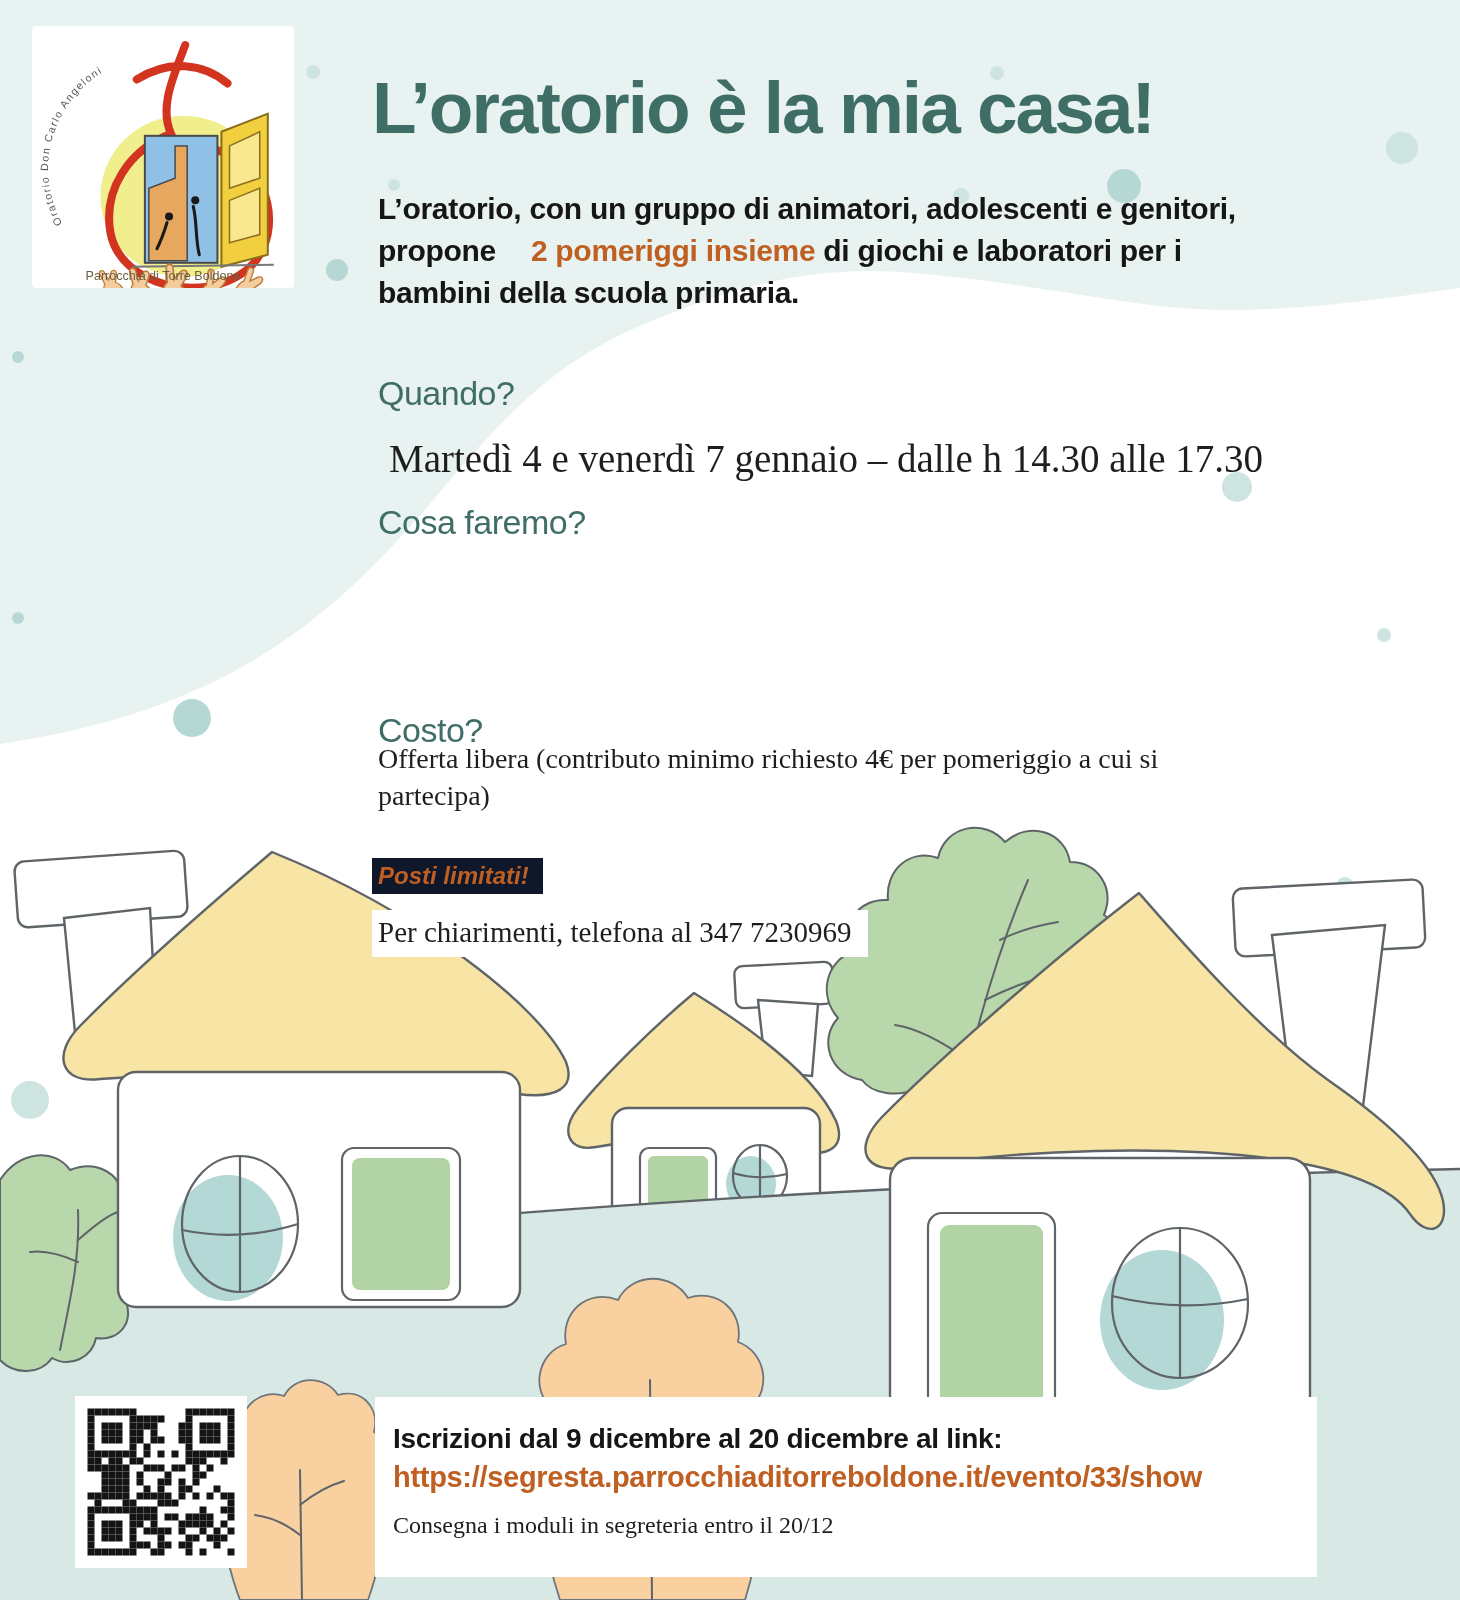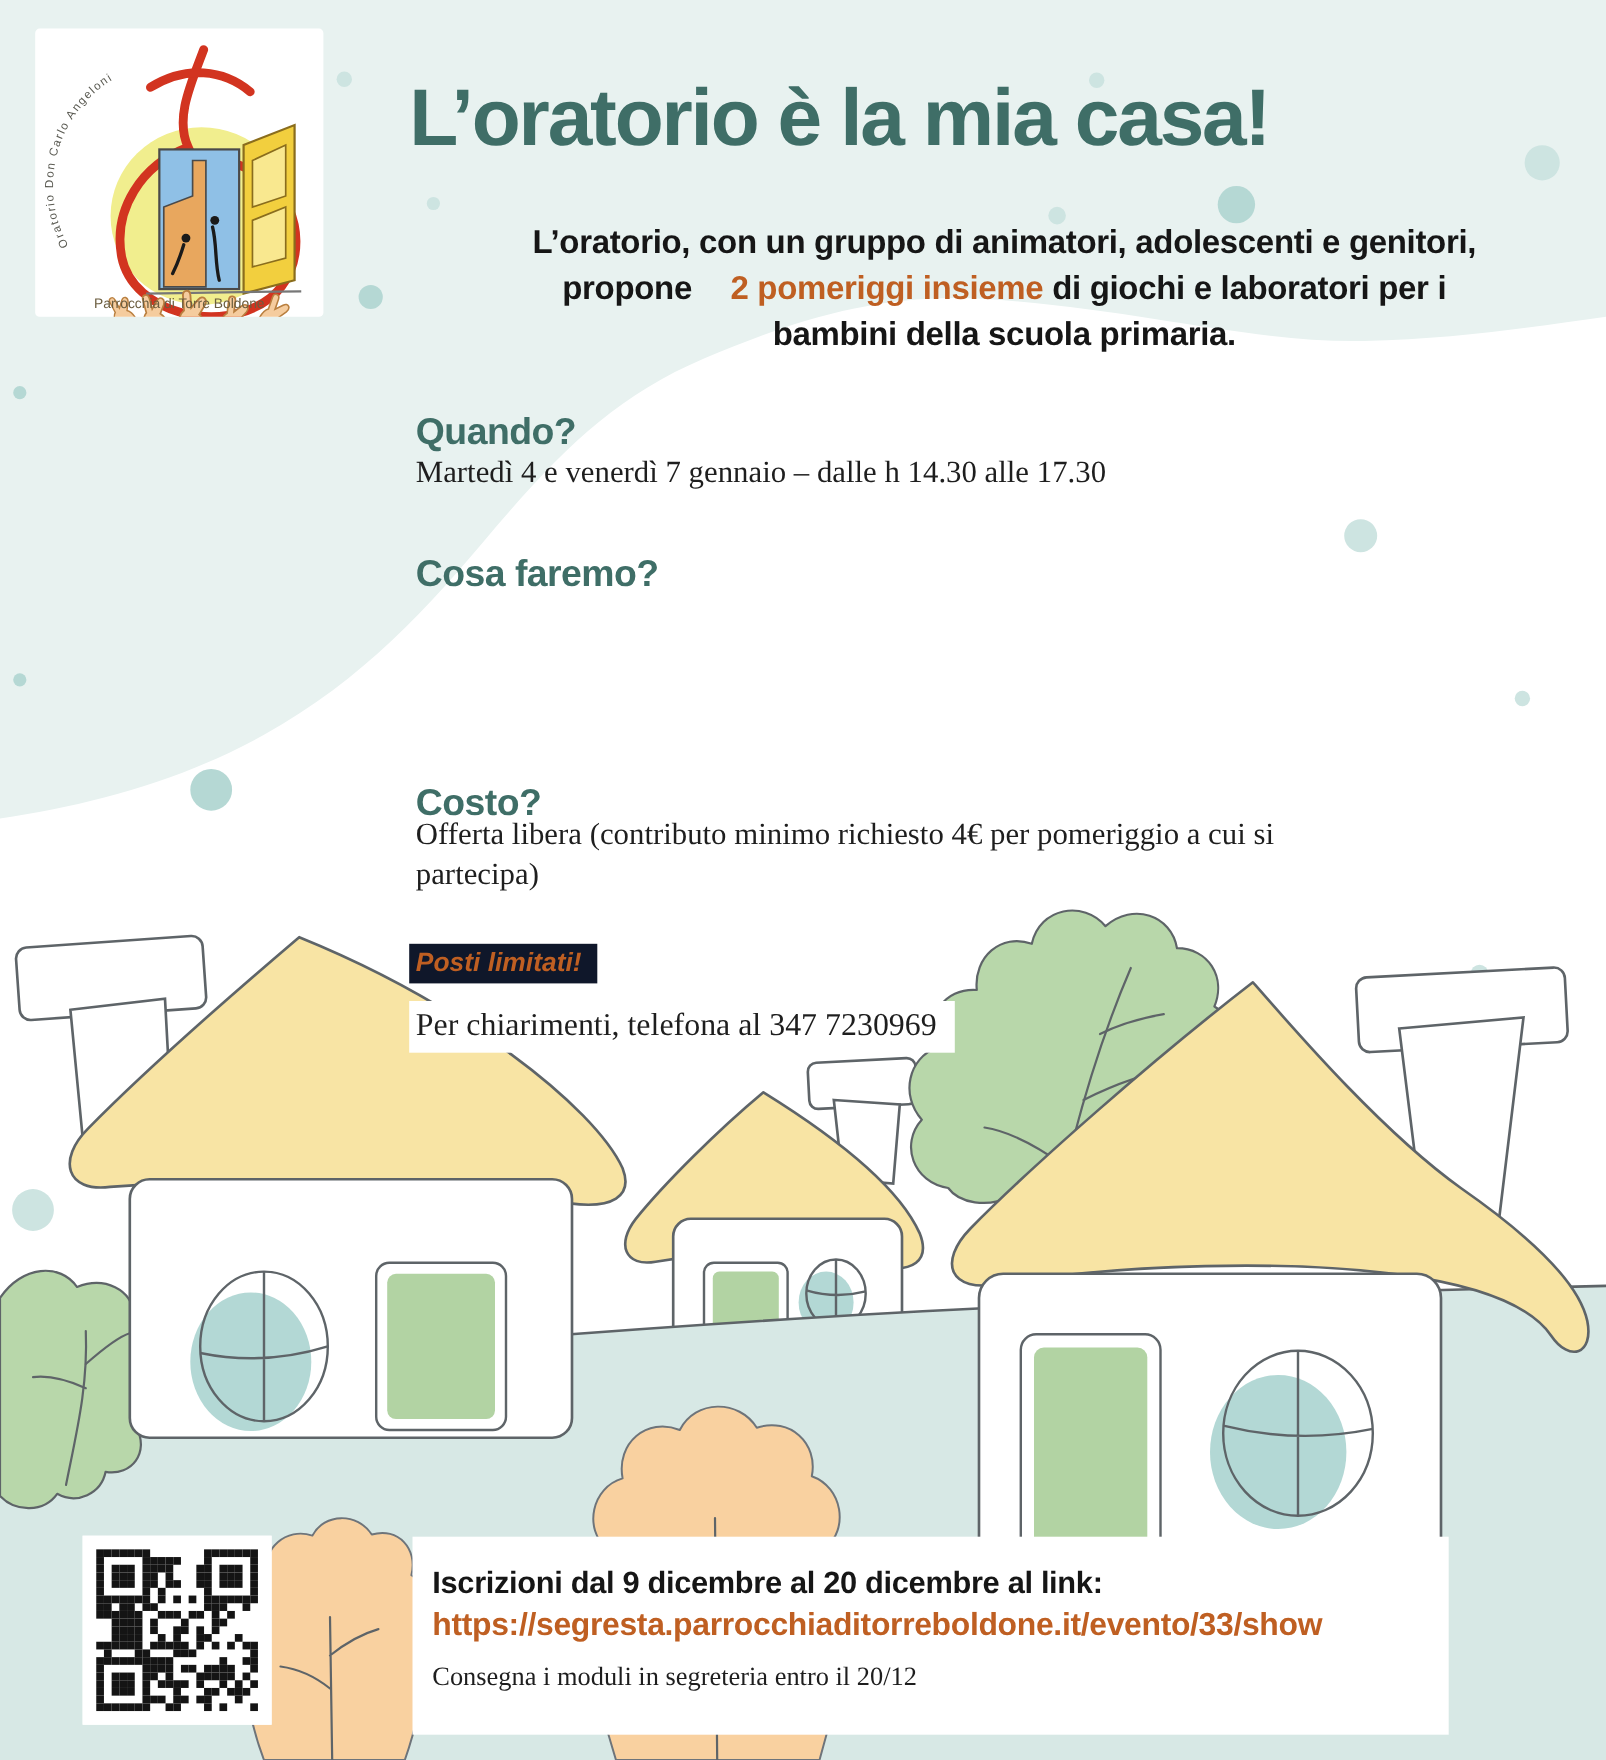--- a/index.html
+++ b/index.html
@@ -28,34 +28,34 @@
   .logo-card{
     position:absolute;left:32px;top:26px;width:262px;height:262px;
     background:#ffffff;border-radius:4px;
   }
   .title{
     position:absolute;left:372px;top:70px;margin:0;width:1060px;
     font-size:73px;font-weight:bold;letter-spacing:-2px;
     color:var(--teal);line-height:1.05;
   }
   .intro{
-    position:absolute;left:378px;top:200px;margin:0;width:1070px;
+    position:absolute;left:378px;top:188px;margin:0;width:1070px;
     font-size:30px;font-weight:bold;color:var(--ink);
-    line-height:42px;white-space:pre-line;letter-spacing:-0.3px;text-align:center;
+    line-height:42px;white-space:pre-line;letter-spacing:-0.3px;
   }
   .intro .hl{color:var(--orange);margin-left:27px;}
   .sec-h{
     position:absolute;left:378px;margin:0;
-    font-size:34px;font-weight:bold;color:var(--teal);letter-spacing:-0.5px;
+    font-size:34px;font-weight:normal;color:var(--teal);letter-spacing:-0.5px;
   }
   .serif{
     position:absolute;left:378px;margin:0;
     font-family:"Liberation Serif", serif;color:var(--serif_ink);
   }
-  .q-b{top:414px;font-size:28px;}
+  .q-b{top:436px;font-size:39px;margin-left:11px;}
   .cosa-b{top:546px;font-size:28px;line-height:38px;}
   .costo-b{top:740px;font-size:28px;line-height:37px;white-space:pre-line;width:960px;}
   .posti{
     position:absolute;left:372px;top:858px;margin:0;
     font-size:24px;font-weight:bold;font-style:italic;color:var(--orange);
     background:#0f172a;padding:4px 14px 4px 6px;
   }
   .chiarimenti{
     top:910px;left:372px;font-size:29px;
     background:#ffffff;padding:6px 16px 8px 6px;

